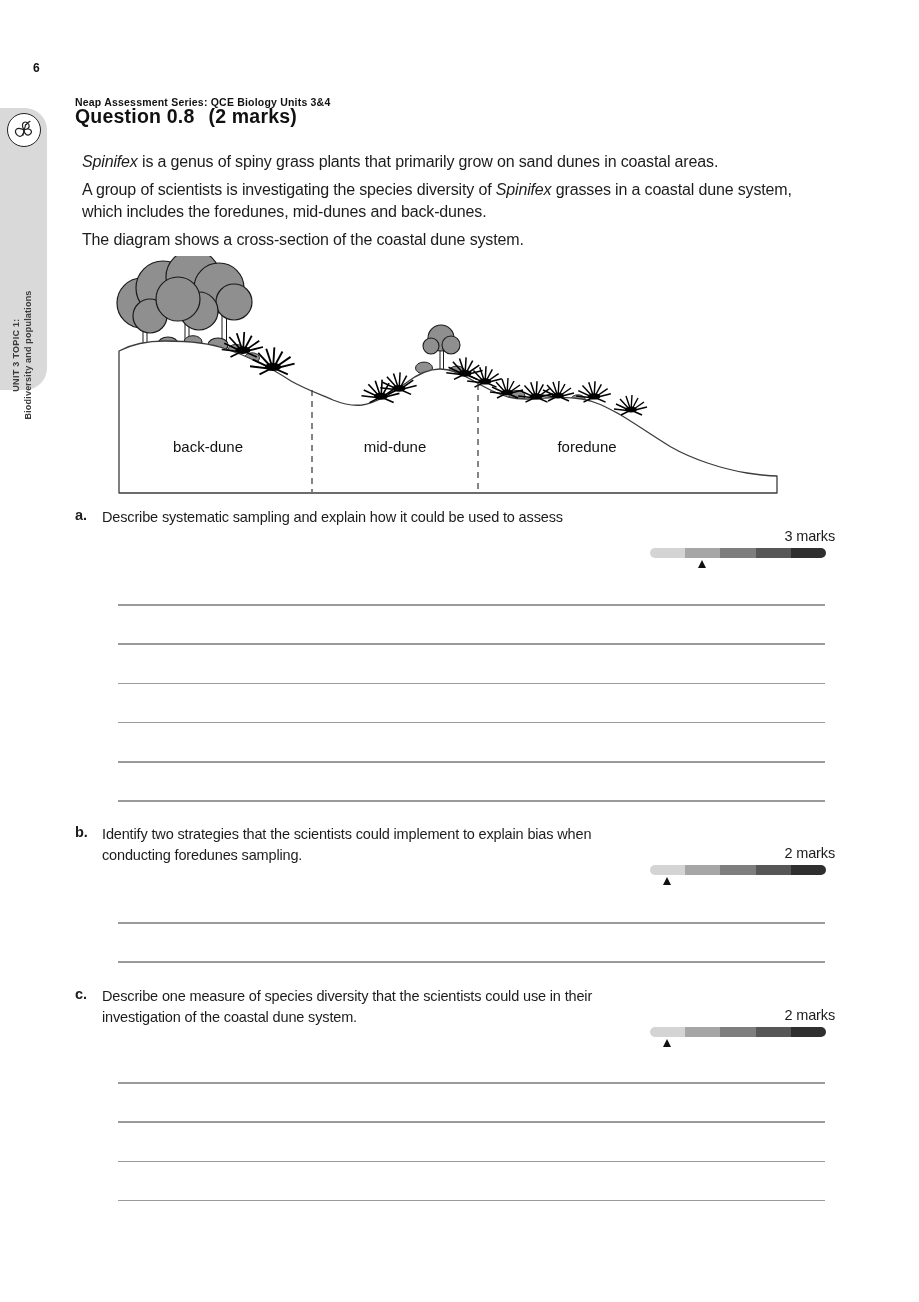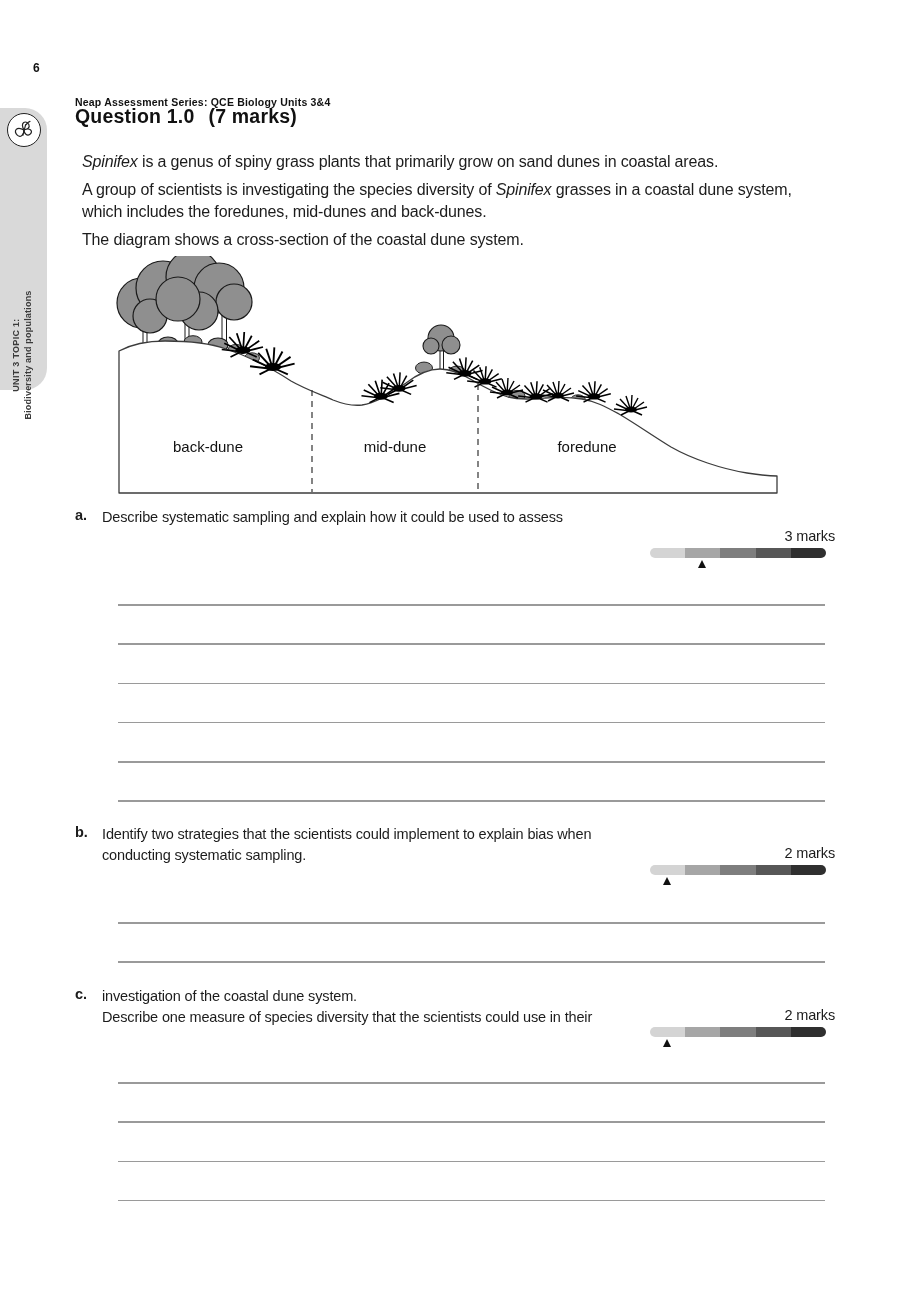--- a/index.html
+++ b/index.html
@@ -53,21 +53,21 @@
         <path d="M14,7 C15,5.5 16,4.5 17.5,4"></path>
       </svg>
     </div>
     <div class="side-text">
       <div class="l1">UNIT 3 TOPIC 1:</div>
       <div class="l2">Biodiversity and populations</div>
     </div>
   </div>
 
   <div class="title">
-    <span>Question 1.0</span><span class="gap"></span><span>(7 marks)</span>
+    <span>Question 0.8</span><span class="gap"></span><span>(2 marks)</span>
   </div>
 
   <div class="para" style="top:151px;"><span class="it">Spinifex</span><span> is a genus of spiny grass plants that primarily grow on sand dunes in coastal areas.</span></div>
   <div class="para" style="top:179px;"><span>A group of scientists is investigating the species diversity of </span><span class="it">Spinifex</span><span> grasses in a coastal dune system, which includes the foredunes, mid-dunes and back-dunes.</span></div>
   <div class="para" style="top:229px;">The diagram shows a cross-section of the coastal dune system.</div>
 
   <svg style="position:absolute;left:105px;top:256px;" width="690" height="240" viewBox="105 256 690 240">
     <defs>
       <g id="tuft" stroke="#000" stroke-width="1.4" fill="none">
         <path d="M0,0 L-15,-7"></path>
@@ -188,21 +188,21 @@
     <div class="aline"></div>
     <div class="aline"></div>
     <div class="aline"></div>
     <div class="aline"></div>
   </div>
 
   <div class="question" style="top:824px;">
     <div class="q-letter">b.</div>
     <div class="q-text">
       <div>Identify two strategies that the scientists could implement to explain bias when</div>
-      <div>conducting systematic sampling.</div>
+      <div>conducting foredunes sampling.</div>
     </div>
     <div class="q-marks">2 marks</div>
     <div class="bar-wrap">
       <div class="difficulty-bar">
           <div class="seg" style="background: rgb(212, 212, 212);"></div>
           <div class="seg" style="background: rgb(166, 166, 166);"></div>
           <div class="seg" style="background: rgb(126, 126, 126);"></div>
           <div class="seg" style="background: rgb(87, 87, 87);"></div>
           <div class="seg" style="background: rgb(47, 47, 47);"></div>
         </div>
@@ -210,22 +210,22 @@
     </div>
   </div>
   <div class="answer-lines" style="top:922px;">
     <div class="aline"></div>
     <div class="aline"></div>
   </div>
 
   <div class="question" style="top:986px;">
     <div class="q-letter">c.</div>
     <div class="q-text">
+      <div>Describe one measure of species diversity that the scientists could use in their</div>
       <div>investigation of the coastal dune system.</div>
-      <div>Describe one measure of species diversity that the scientists could use in their</div>
     </div>
     <div class="q-marks">2 marks</div>
     <div class="bar-wrap">
       <div class="difficulty-bar">
           <div class="seg" style="background: rgb(212, 212, 212);"></div>
           <div class="seg" style="background: rgb(166, 166, 166);"></div>
           <div class="seg" style="background: rgb(126, 126, 126);"></div>
           <div class="seg" style="background: rgb(87, 87, 87);"></div>
           <div class="seg" style="background: rgb(47, 47, 47);"></div>
         </div>

